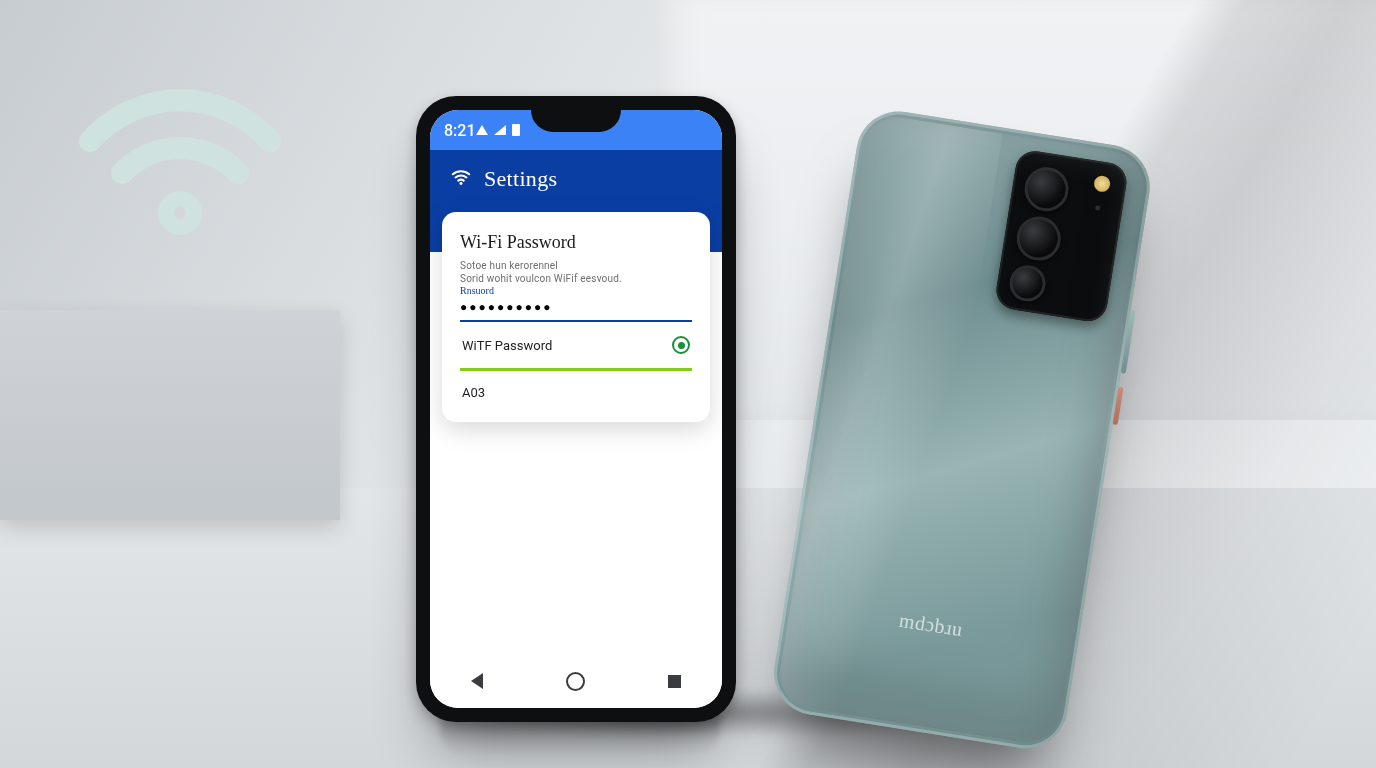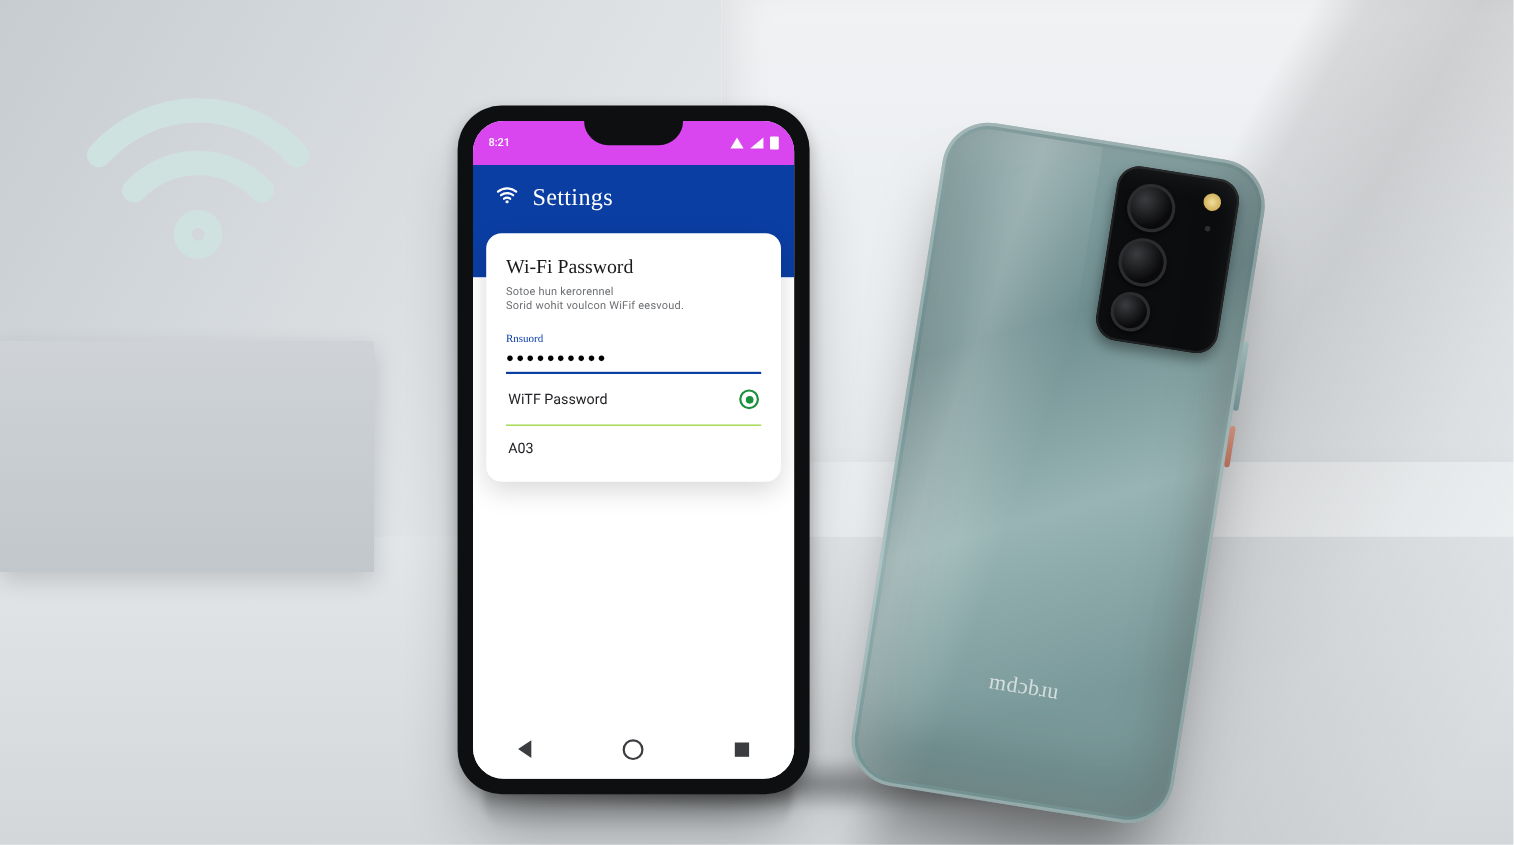--- a/index.html
+++ b/index.html
@@ -87,27 +87,26 @@
     transform: translateX(-50%);
     width: 90px;
     height: 22px;
     background: #0e0f10;
     border-bottom-left-radius: 44px 44px;
     border-bottom-right-radius: 44px 44px;
     z-index: 6;
   }
   .status {
     height: 40px;
-    background: #d946ef;
+    background: #3b82f6;
     color: #fff;
     display: flex;
     align-items: center;
-    justify-content: space-between;
     padding: 0 14px;
-    font-size: 10px;
+    font-size: 16px;
     font-weight: 500;
     position: relative;
     z-index: 5;
   }
   .status .right { display: flex; align-items: center; gap: 6px; }
   .tri {
     width: 0; height: 0; border-left: 6px solid transparent; border-right: 6px solid transparent; border-bottom: 10px solid #fff;
   }
   .signal {
     width: 0; height: 0; border-style: solid; border-width: 0 0 10px 12px; border-color: transparent transparent #fff transparent;
@@ -144,21 +143,20 @@
     color: #1a1a1a;
     font-family: Liberation Serif, serif;
   }
   .card-sub, .card-sub2 {
     font-size: 10px;
     color: #6c6f73;
     letter-spacing: .2px;
     line-height: 1.3;
   }
   .field {
-    margin-top: 18px;
     position: relative;
   }
   .field-label {
     font-size: 10px;
     color: #0b3ea3;
     font-family: Georgia, serif;
   }
   .field-input {
     display: block;
     width: 100%;
@@ -168,21 +166,21 @@
     letter-spacing: 2px;
     font-size: 12px;
     outline: none;
     background: transparent;
   }
   .row {
     display: flex;
     align-items: center;
     justify-content: space-between;
     padding: 14px 2px;
-    border-bottom: 1px solid #84cc16;
+    border-bottom: 3px solid #84cc16;
     font-size: 13px;
     color: #202226;
   }
   .row:last-child { border-bottom: none; }
   .radio {
     width: 14px; height: 14px; border-radius: 50%;
     border: 2px solid #1a8f3c;
     display: inline-flex; align-items: center; justify-content: center;
   }
   .radio.on::after {

